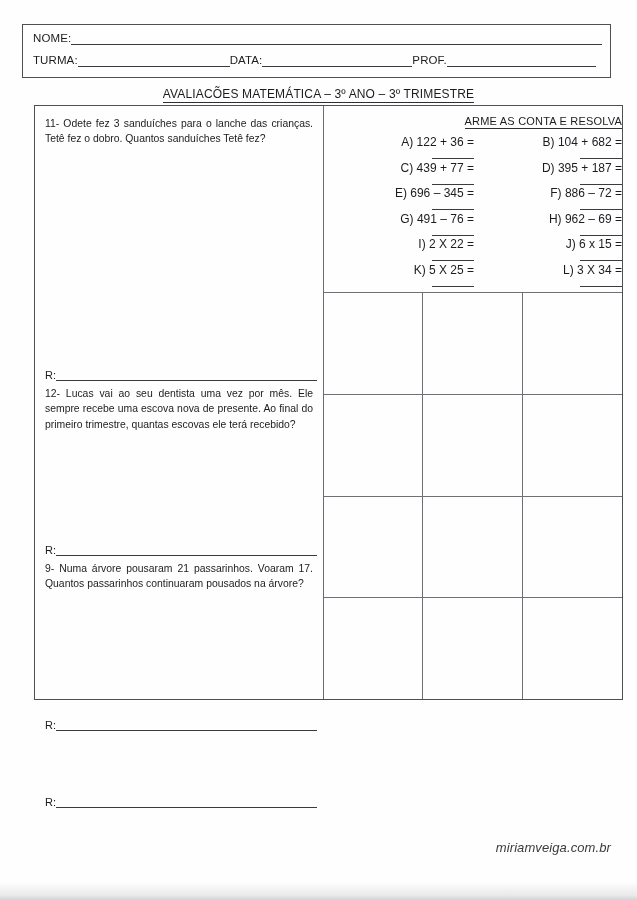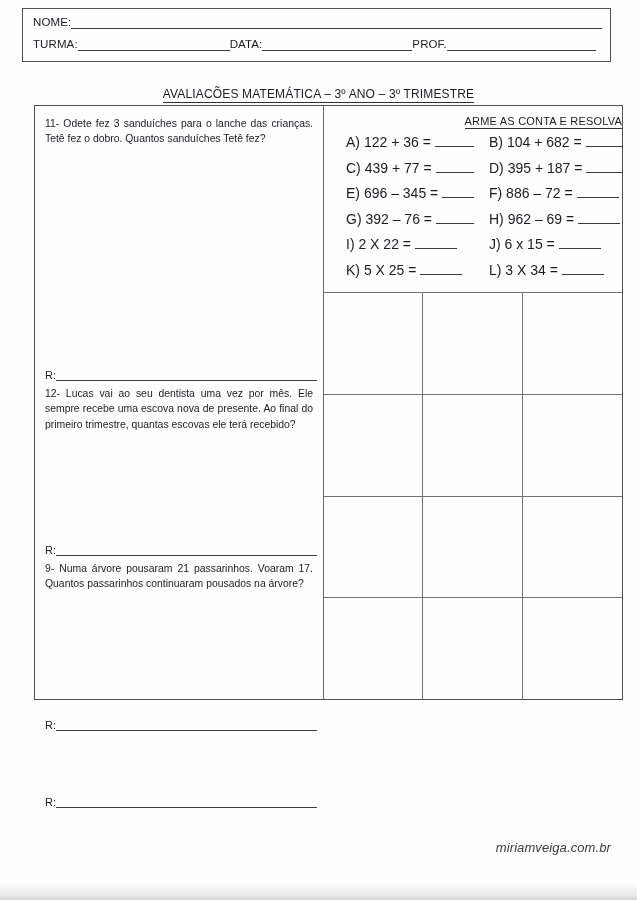--- a/index.html
+++ b/index.html
@@ -31,21 +31,21 @@
     bottom: 0;
     width: 637px;
     height: 18px;
     background: linear-gradient(to bottom, rgba(255,255,255,0) 0%, rgba(225,226,228,0.75) 75%, rgba(205,206,209,0.9) 100%);
   }
 
   
   .id-box {
     position: absolute;
     left: 22px;
-    top: 8px;
+    top: 24px;
     width: 589px;
     height: 54px;
     border: 1.4px solid #4e4e54;
     box-sizing: border-box;
     text-align: center;
   }
   .id-row {
     position: absolute;
     left: 10px;
     right: 8px;
@@ -169,24 +169,25 @@
     top: 30px;
     width: 298px;
   }
   .ops-row {
     display: flex;
     height: 25.5px;
     align-items: flex-start;
   }
   .op {
     display: flex;
-    align-items: flex-start;
-    font-size: 14px;
+    align-items: flex-end;
+    font-size: 12px;
     line-height: 12px;
     white-space: nowrap;
+    flex-direction: column;
   }
   .op.left-op  { width: 150px; padding-left: 22px; box-sizing: border-box; }
   .op.right-op { width: 148px; padding-left: 15px; box-sizing: border-box; }
   .op .blank {
     display: inline-block;
     border-bottom: 1.1px solid #3a3a40;
     height: 10px;
     width: 42px;
     margin-left: 4px;
   }
@@ -314,21 +315,21 @@
             <span>E) 696 – 345 =</span>
             <span class="blank"></span>
           </span>
           <span class="op right-op">
             <span>F) 886 – 72 =</span>
             <span class="blank"></span>
           </span>
         </div>
         <div class="ops-row">
           <span class="op left-op">
-            <span>G) 392 – 76 =</span>
+            <span>G) 491 – 76 =</span>
             <span class="blank"></span>
           </span>
           <span class="op right-op">
             <span>H) 962 – 69 =</span>
             <span class="blank"></span>
           </span>
         </div>
         <div class="ops-row">
           <span class="op left-op">
             <span>I) 2 X 22 =</span>

